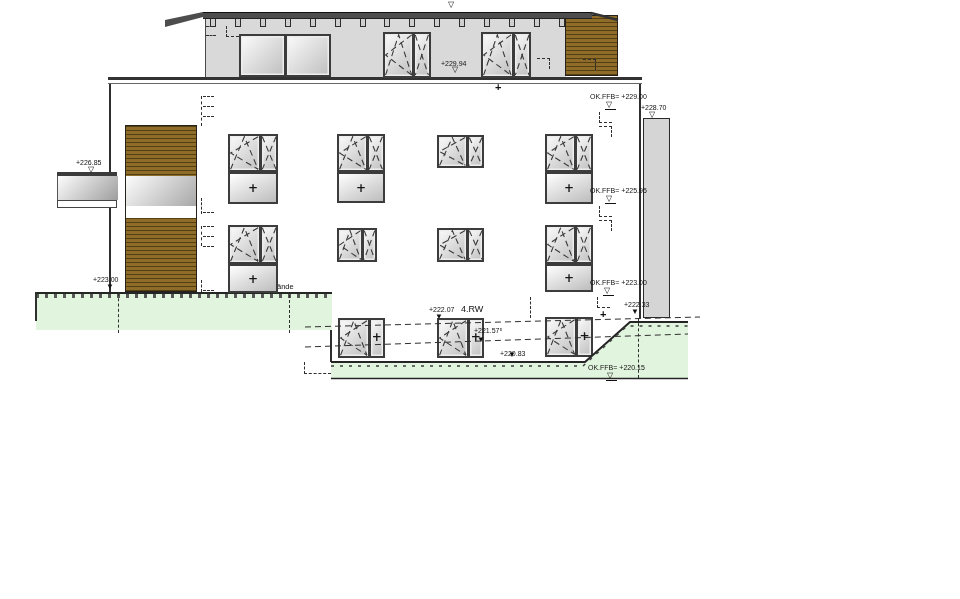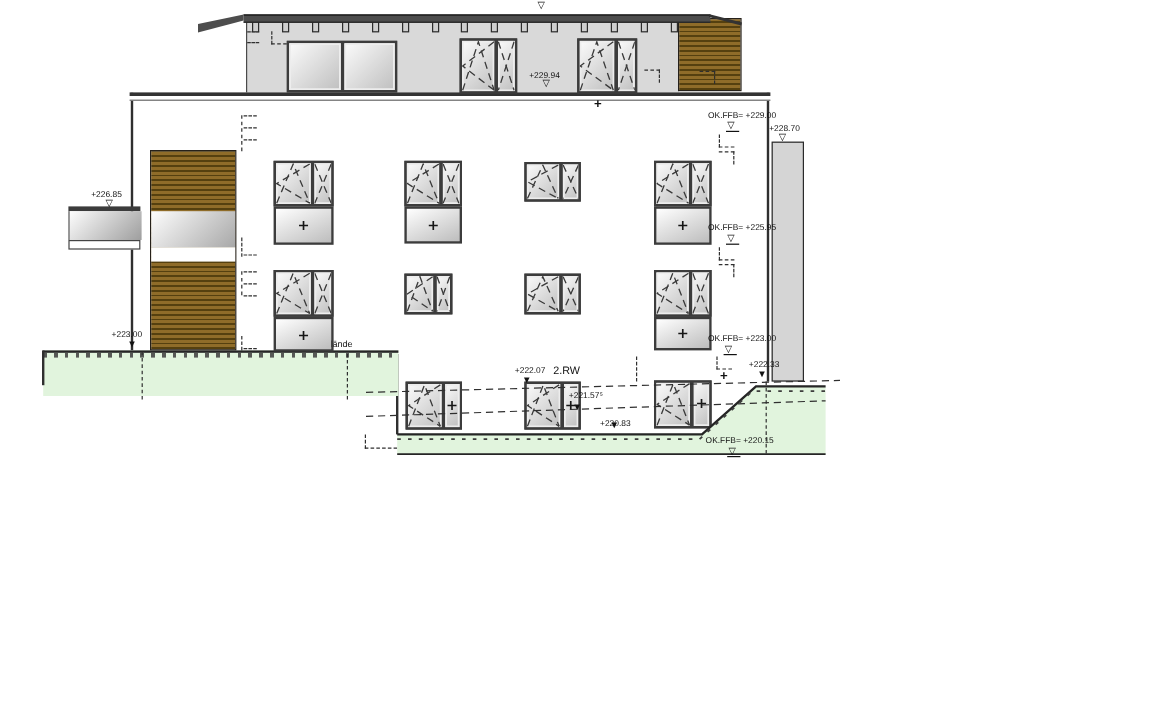--- a/index.html
+++ b/index.html
@@ -371,21 +371,21 @@
   <span class="lbl" style="left:624px;top:301px;">+222.33</span>
   <span class="tri" style="left:631px;top:308px;">▼</span>
   <span class="cross" style="left:600px;top:309px;">+</span>
 
   <span class="lbl" style="left:93px;top:276px;">+223.00</span>
   <span class="tri" style="left:106px;top:283px;">▼</span>
 
   <span class="lbl" style="left:247px;top:283px;font-size:7.5px;z-index:2;">gepl. Gelände</span>
 
   <span class="lbl" style="left:429px;top:306px;">+222.07</span>
-  <span class="lbl big" style="left:461px;top:304px;">2.RW</span>
+  <span class="lbl big" style="left:461px;top:304px;">4.RW</span>
   <span class="tri" style="left:435px;top:313px;">▼</span>
 
   <span class="lbl" style="left:474px;top:327px;">+221.57⁵</span>
   <span class="tri" style="left:477px;top:336px;">▼</span>
 
   <span class="lbl" style="left:500px;top:350px;">+220.83</span>
   <span class="tri" style="left:508px;top:351px;">▼</span>
 
   <span class="lbl" style="left:588px;top:364px;">OK.FFB= +220.15</span>
   <span class="tri u" style="left:606px;top:372px;">▽</span>

